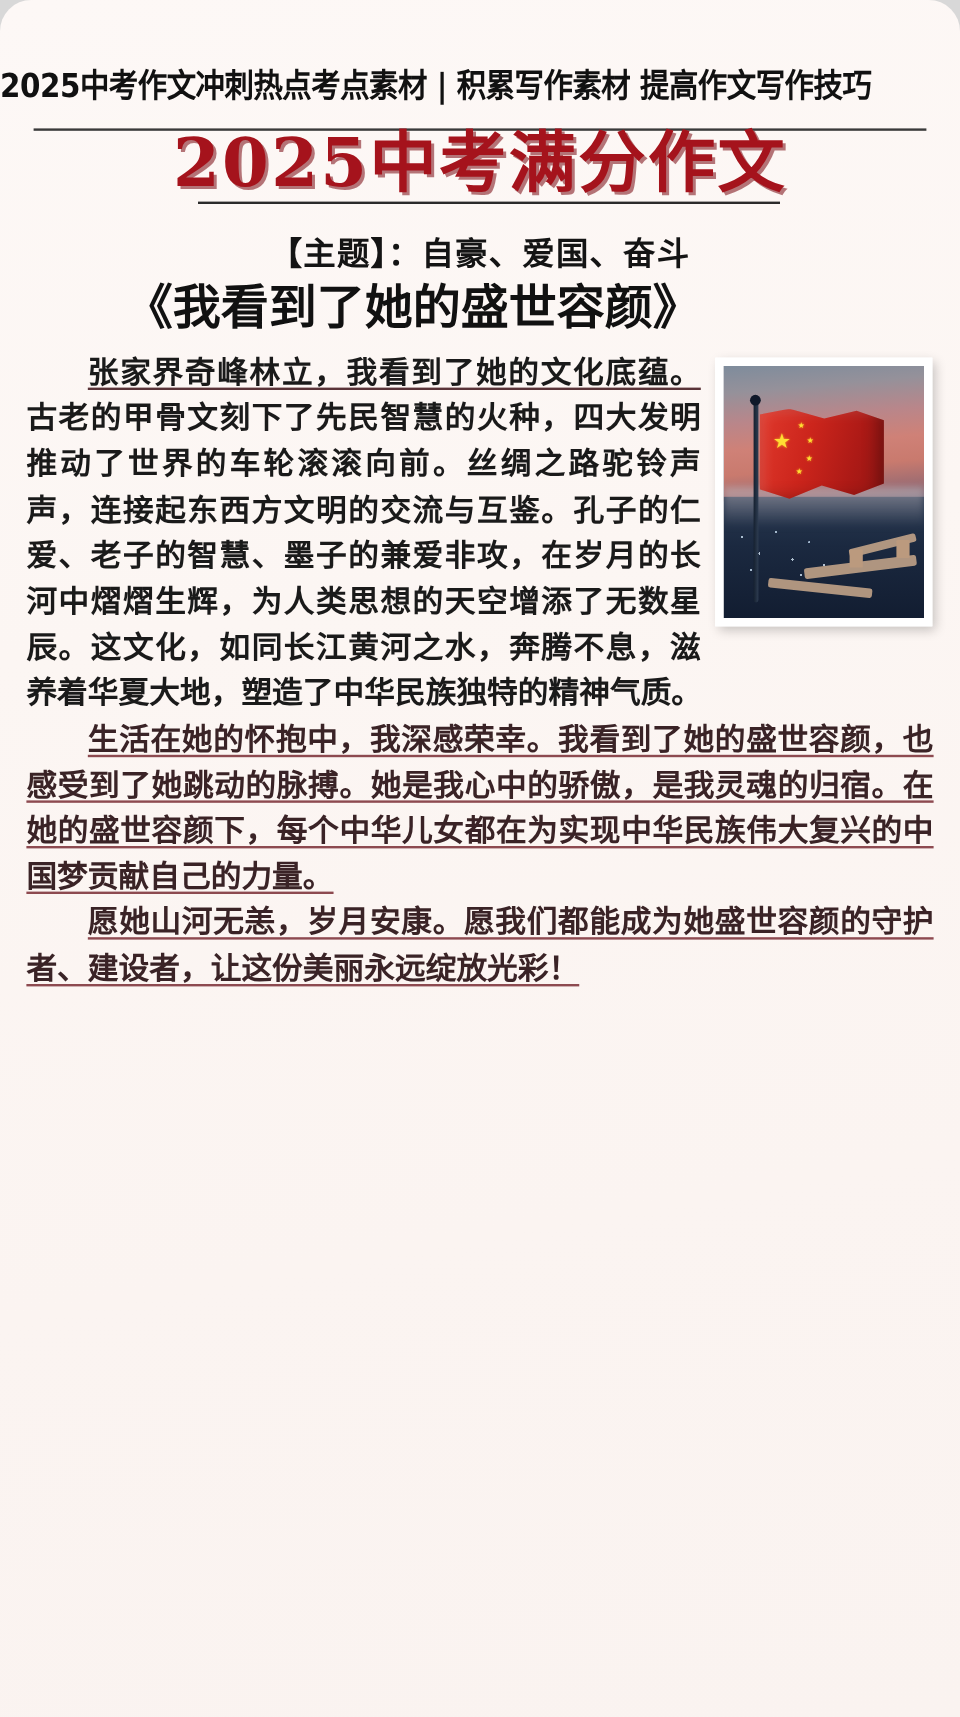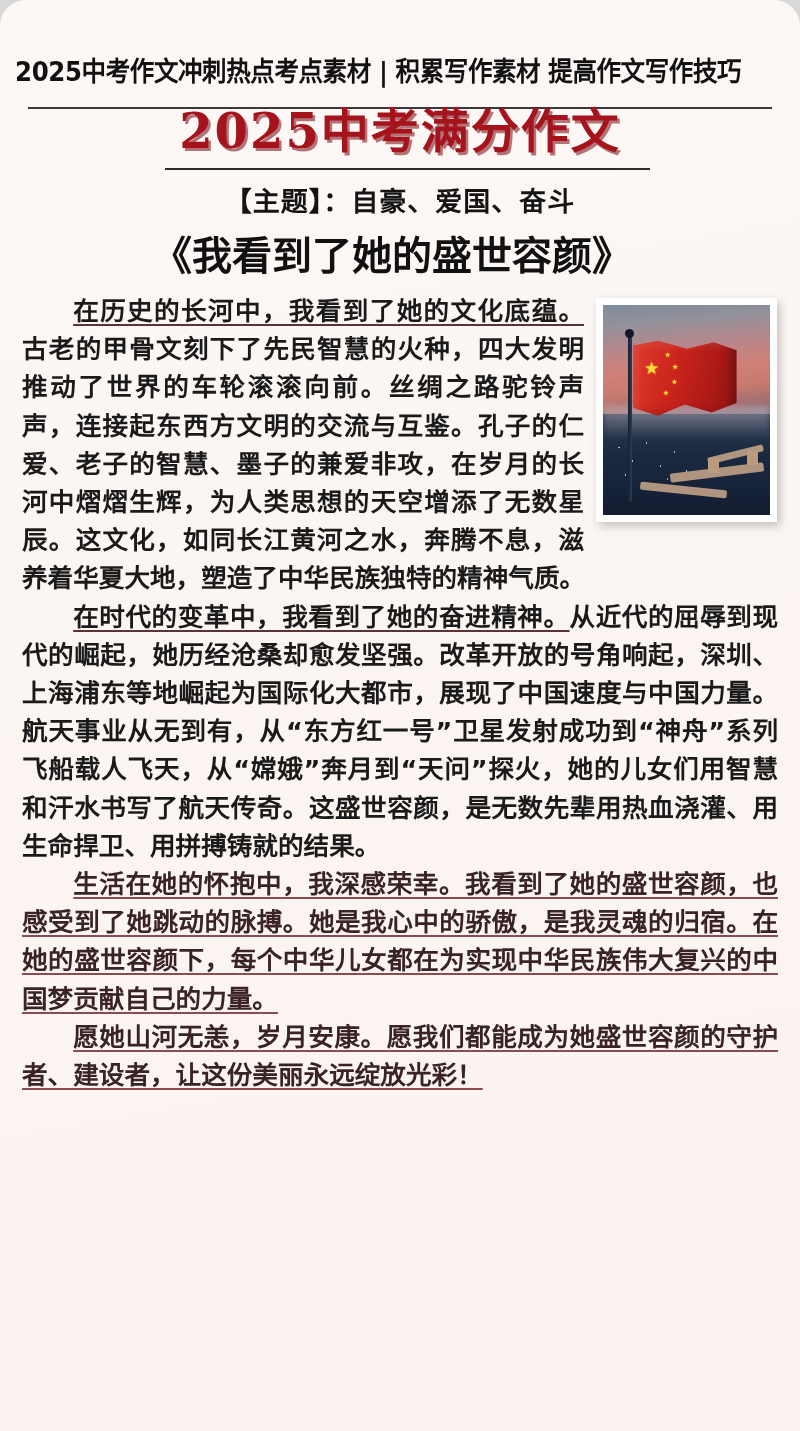--- a/index.html
+++ b/index.html
@@ -18,21 +18,21 @@
     margin: 0 auto;
     background: linear-gradient(170deg, #fdf8f6 0%, #fcf6f3 35%, #fbf4f1 70%, #faf3f0 100%);
     border-radius: 26px 26px 0 0;
     overflow: hidden;
     box-sizing: border-box;
   }
   
   .banner {
     position: absolute;
     top: 57px;
-    left: 15px;
+    left: 0;
     width: 668px;
     text-align: center;
   }
   .banner-text {
     display: inline-block;
     font-family: "DejaVu Sans", "Liberation Sans", sans-serif;
     font-weight: 900;
     font-size: 24.5px;
     letter-spacing: -0.4px;
     color: #111111;
@@ -54,39 +54,39 @@
     position: absolute;
     top: 103px;
     left: 0;
     width: 800px;
     text-align: center;
   }
   .main-title-text {
     display: inline-block;
     font-family: "DejaVu Serif", "Liberation Serif", serif;
     font-weight: 700;
-    font-size: 48px;
+    font-size: 56px;
     letter-spacing: 2px;
     color: #a5131c;
     text-shadow: 2.5px 2.5px 0 rgba(120, 8, 14, 0.55);
     line-height: 1.18;
     white-space: nowrap;
   }
   .title-rule {
     position: absolute;
     top: 168px;
     left: 165px;
     width: 485px;
     height: 2px;
     background: #2b2b2b;
   }
   
   .subject {
     position: absolute;
-    top: 180px;
+    top: 190px;
     left: 0;
     width: 800px;
     text-align: center;
     font-family: "DejaVu Serif", "Liberation Serif", serif;
     font-weight: 700;
     font-size: 27px;
     letter-spacing: 1px;
     color: #141414;
     white-space: nowrap;
   }
@@ -95,21 +95,20 @@
     top: 224px;
     left: 0;
     width: 688px;
     text-align: center;
     font-family: "DejaVu Serif", "Liberation Serif", serif;
     font-weight: 700;
     font-size: 40px;
     letter-spacing: 0px;
     color: #111111;
     white-space: nowrap;
-    margin-left: 48px;
   }
   
   .body-text {
     position: absolute;
     top: 292px;
     left: 22px;
     width: 756px;
     font-family: "DejaVu Sans", "Liberation Sans", sans-serif;
     font-size: 25.6px;
     font-weight: 600;
@@ -299,23 +298,22 @@
       <span class="star star-s2">★</span>
       <span class="star star-s3">★</span>
       <span class="star star-s4">★</span>
     </div>
   </div>
 
   <div class="body-text">
     <div class="photo-float"></div>
 
 
-    <p><span class="u">在历史的长河中，我看到了她的文化底蕴。</span><span>古老的甲骨文刻下了先民智慧的火种，四大发明推动了世界的车轮滚滚向前。丝绸之路驼铃声声，连接起东西方文明的交流与互鉴。孔子的仁爱、老子的智慧、墨子的兼爱非攻，在岁月的长河中熠熠生辉，为人类思想的天空增添了无数星辰。这文化，如同长江黄河之水，奔腾不息，滋养着华夏大地，塑造了中华民族独特的精神气质。</span></p>
-
-
-    <p><span class="u">在时代的变革中，我看到了她的奋进精神。</span><span>从近代的屈辱到现代的崛起，她历经沧桑却愈发坚强。改革开放的号角响起，深圳、上海浦东等地崛起为国际化大都市，展现了中国速度与中国力量。航天事业从无到有，从“东方红一号”卫星发射成功到“神舟”系列飞船载人飞天，从“嫦娥”奔月到“天问”探火，她的儿女们用智慧和汗水书写了航天传奇。这盛世容颜，是无数先辈用热血浇灌、用生命捍卫、用拼搏铸就的结果。</span></p>
+    <p><span class="u">张家界奇峰林立，我看到了她的文化底蕴。</span><span>古老的甲骨文刻下了先民智慧的火种，四大发明推动了世界的车轮滚滚向前。丝绸之路驼铃声声，连接起东西方文明的交流与互鉴。孔子的仁爱、老子的智慧、墨子的兼爱非攻，在岁月的长河中熠熠生辉，为人类思想的天空增添了无数星辰。这文化，如同长江黄河之水，奔腾不息，滋养着华夏大地，塑造了中华民族独特的精神气质。</span></p>
+
+
 
     <p><span class="ur">生活在她的怀抱中，我深感荣幸。我看到了她的盛世容颜，也感受到了她跳动的脉搏。她是我心中的骄傲，是我灵魂的归宿。在她的盛世容颜下，每个中华儿女都在为实现中华民族伟大复兴的中国梦贡献自己的力量。</span><span></span></p>
 
     <p><span class="ur">愿她山河无恙，岁月安康。愿我们都能成为她盛世容颜的守护者、建设者，让这份美丽永远绽放光彩！</span><span></span></p>
   </div>
 
 </div>
 
 </body></html>

